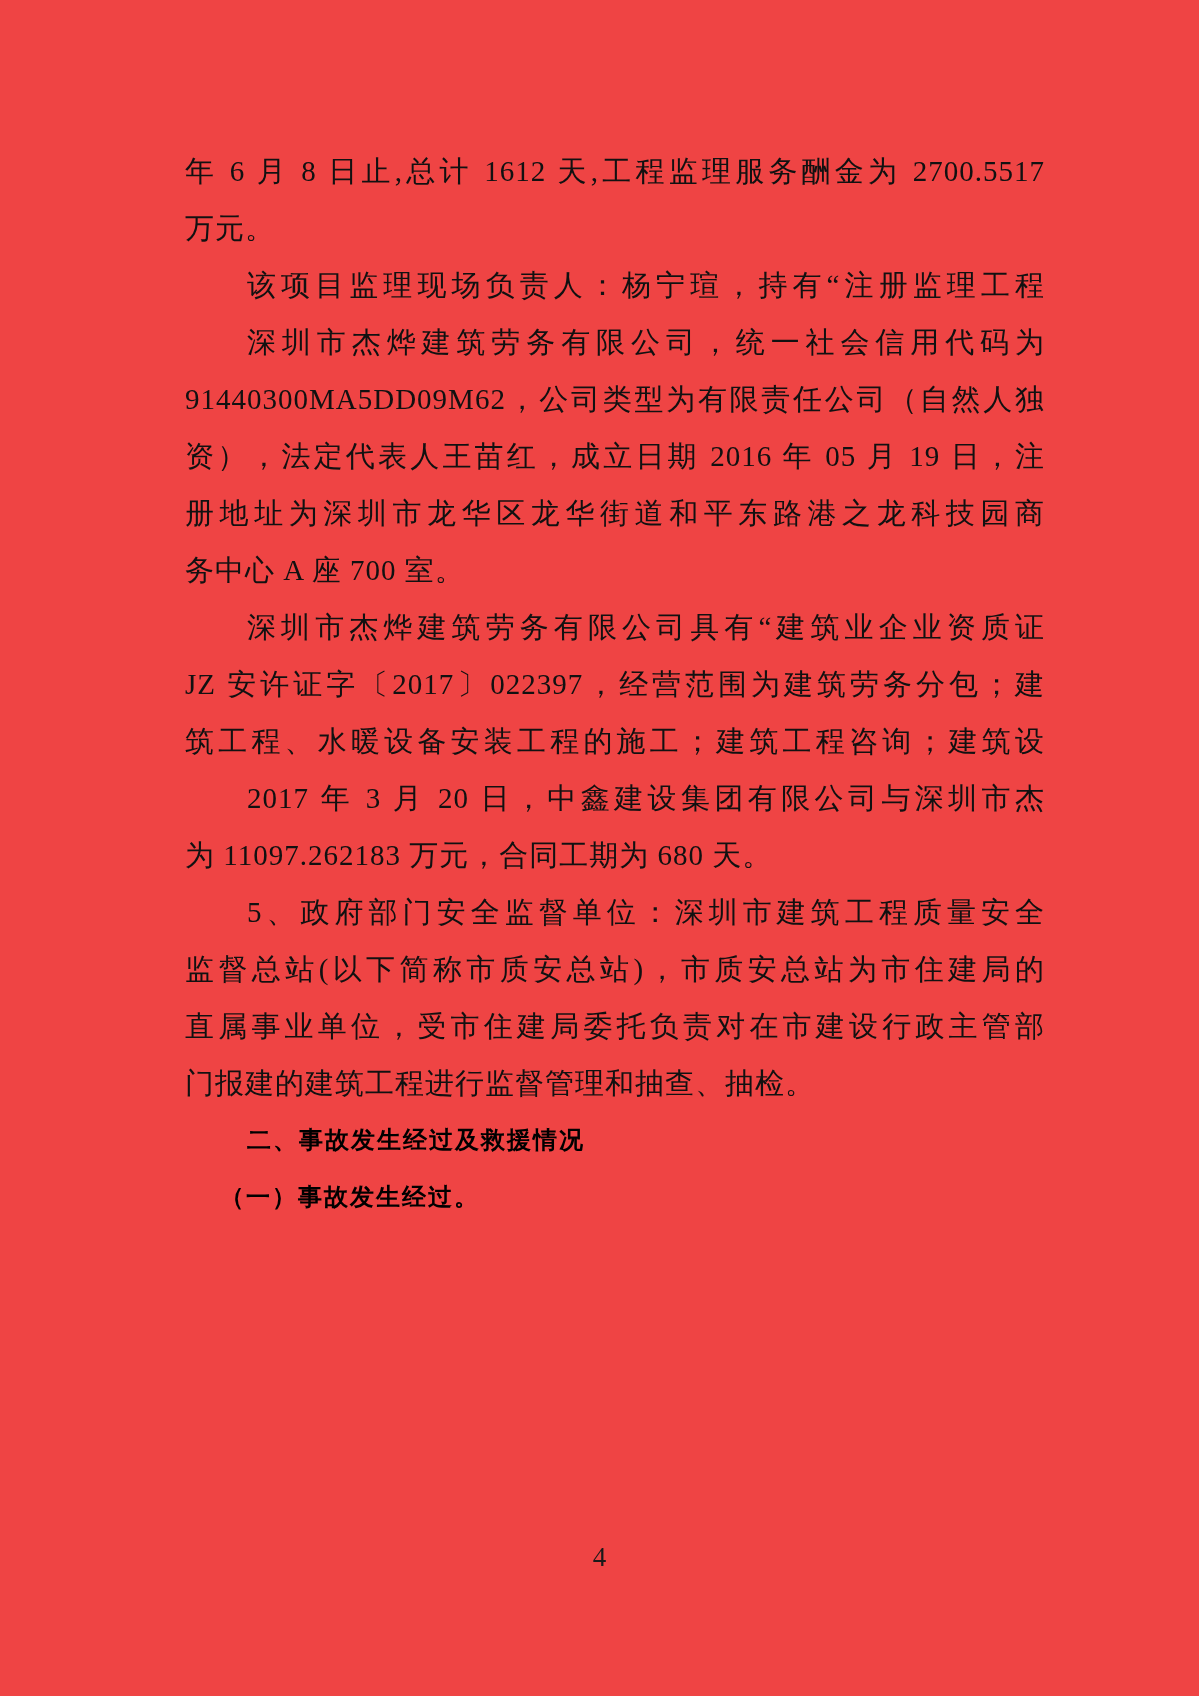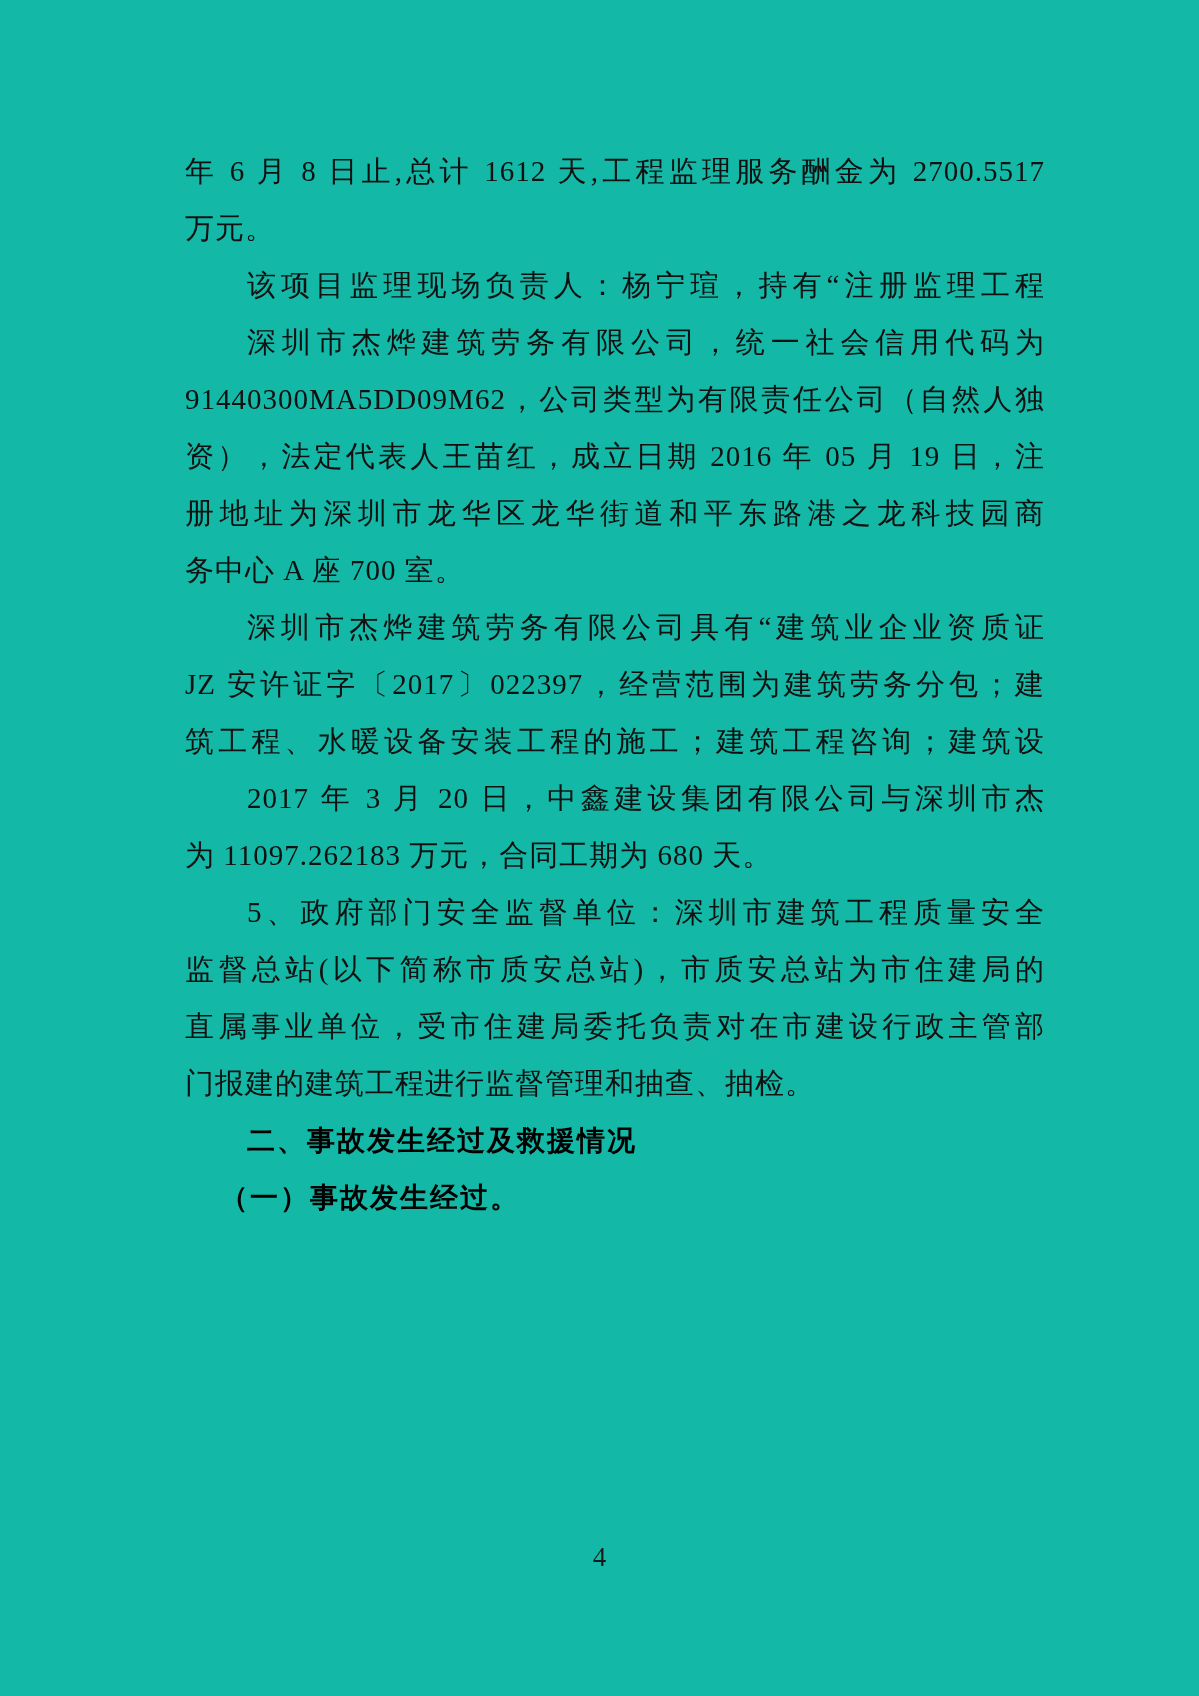--- a/index.html
+++ b/index.html
@@ -4,21 +4,21 @@
 <style>
   html, body {
     margin: 0;
     padding: 0;
     background: #ffffff;
   }
   .page {
     position: relative;
     width: 1199px;
     height: 1696px;
-    background: #14b8a6;
+    background: #ef4444;
     color: #000000;
     overflow: hidden;
     font-family: "Liberation Serif", "DejaVu Serif", serif;
   }
   .content {
     position: absolute;
     left: 185px;
     top: 143px;
     width: 860px;
   }
@@ -39,21 +39,21 @@
   }
   .line.indent {
     text-indent: 62px;
   }
   .line.indent-small {
     text-indent: 35px;
   }
   .line.bold {
     font-family: "DejaVu Sans", "Liberation Sans", sans-serif;
     font-weight: bold;
-    font-size: 28px;
+    font-size: 24px;
     letter-spacing: 2px;
     color: #000000;
   }
   .footer {
     position: absolute;
     top: 1537px;
     left: 0;
     width: 100%;
     text-align: center;
     font-size: 27px;

